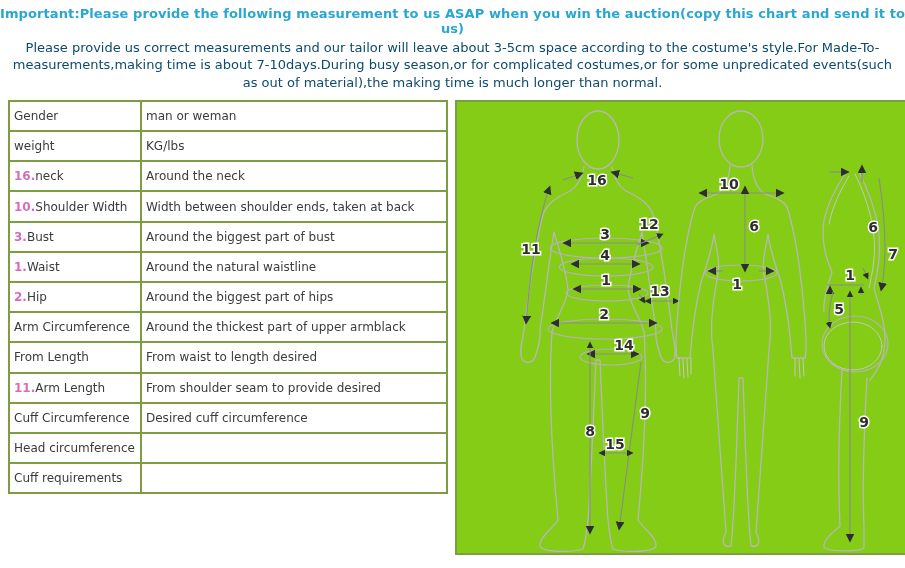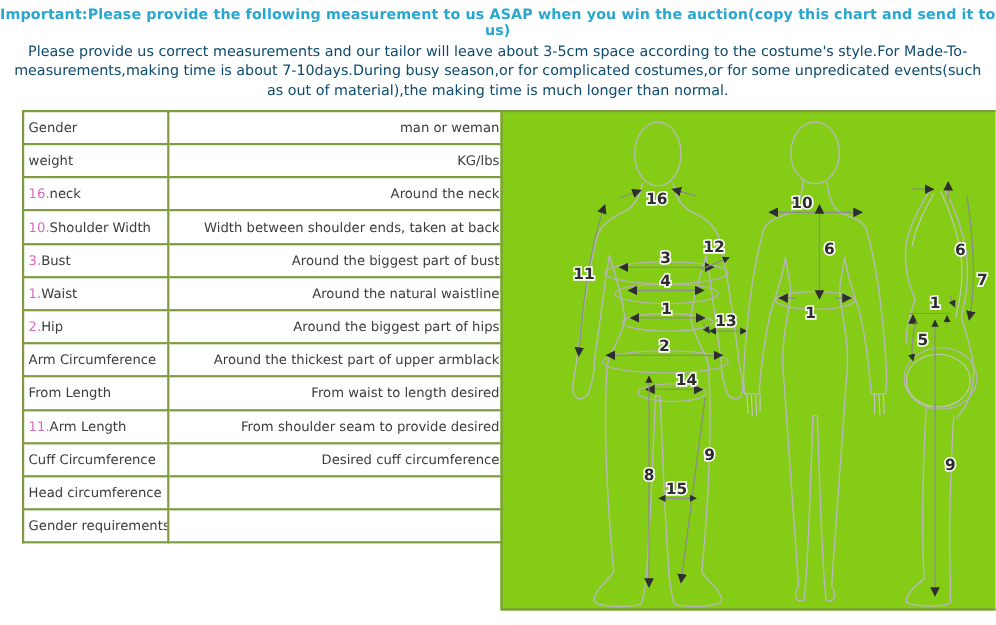--- a/index.html
+++ b/index.html
@@ -11,29 +11,29 @@
     padding-top:6px; text-align:center;
     color:#2aa7d1; font-size:13px; font-weight:bold; letter-spacing:0.1px;
   }
   .hdr-sub {
     width:893px; margin:3px auto 0; text-align:center;
     color:#0c4a6e; font-size:13px; line-height:1.33;
   }
   .content { position:relative; margin-top:9px; height:460px; }
   table.mtable {
     position:absolute; left:8px; top:0; width:440px;
-    border-collapse:collapse; table-layout:fixed;margin-left:12px;
+    border-collapse:collapse; table-layout:fixed;
   }
   .mtable td {
     border:2px solid #7e9c40; height:28.2px; box-sizing:content-box;
     font-size:12px; color:#3b3b3b; padding:0 4px; overflow:hidden; white-space:nowrap;
   }
   td.lbl { width:122px; text-align:left; }
-  td.dsc { text-align:right; }
-  .num { color:#d76bbe; }
+  td.dsc { text-align:left; }
+  .num { color:#d76bbe;font-weight:bold; }
   .diagram {
     position:absolute; left:455px; top:0; width:444px; height:451px;
     border:2px solid #7e9c40; background:#84cc16;padding-left:36px;
   }
   .diagram svg { display:block; width:100%; height:100%; }
   .outline { fill:none; stroke:#b7b7b7; stroke-width:1.3; stroke-linejoin:round; stroke-linecap:round; }
   .outline2 { fill:none; stroke:#c6c6c6; stroke-width:1; stroke-linecap:round; }
   .girth { fill:none; stroke:#b3b3b3; stroke-width:1.2; }
   .mline { fill:none; stroke:#8b8b8b; stroke-width:1.1; }
   .mnum {
@@ -96,21 +96,21 @@
         </tr>
         <tr>
           <td class="lbl"><span class="num"></span><span>Cuff Circumference</span></td>
           <td class="dsc">Desired cuff circumference</td>
         </tr>
         <tr>
           <td class="lbl"><span class="num"></span><span>Head circumference</span></td>
           <td class="dsc"></td>
         </tr>
         <tr>
-          <td class="lbl"><span class="num"></span><span>Gender requirements</span></td>
+          <td class="lbl"><span class="num"></span><span>Cuff requirements</span></td>
           <td class="dsc"></td>
         </tr>
       </tbody>
     </table>
 
     <div class="diagram">
       <svg viewBox="0 0 444 451">
         <defs>
           <marker id="ah" markerWidth="9" markerHeight="9" refX="7.5" refY="4" orient="auto-start-reverse">
             <path d="M0,0 L8,4 L0,8 Z" fill="#2e2e2e"></path>

